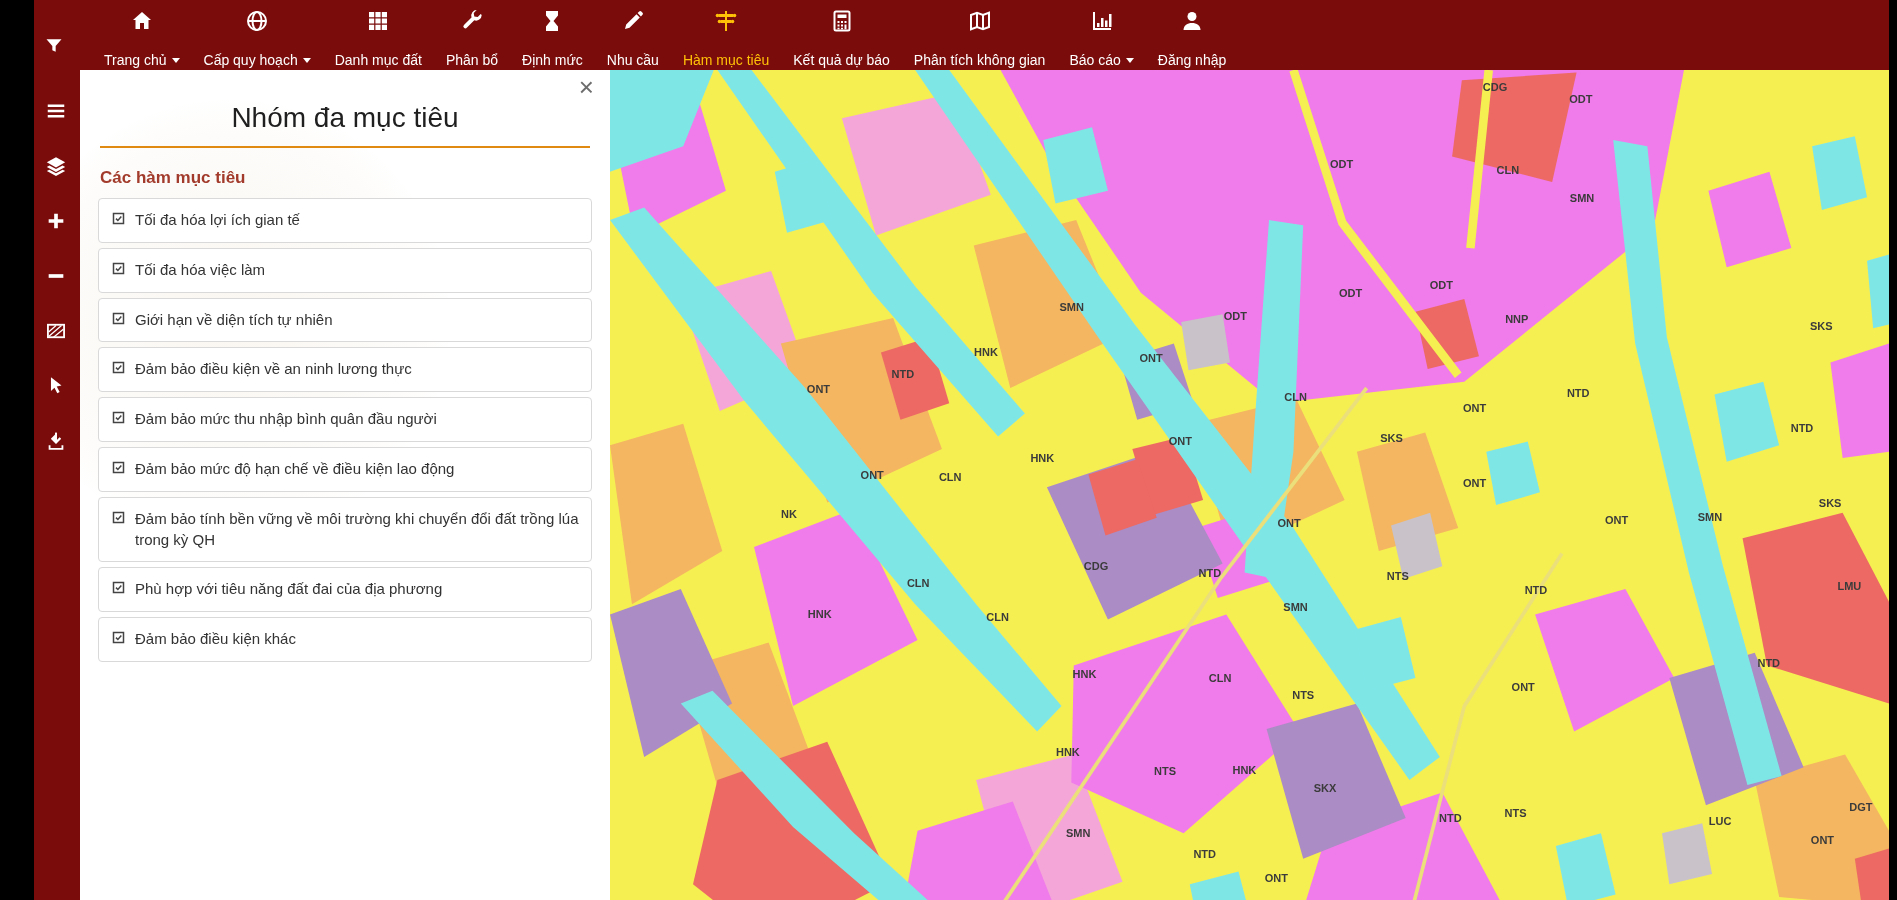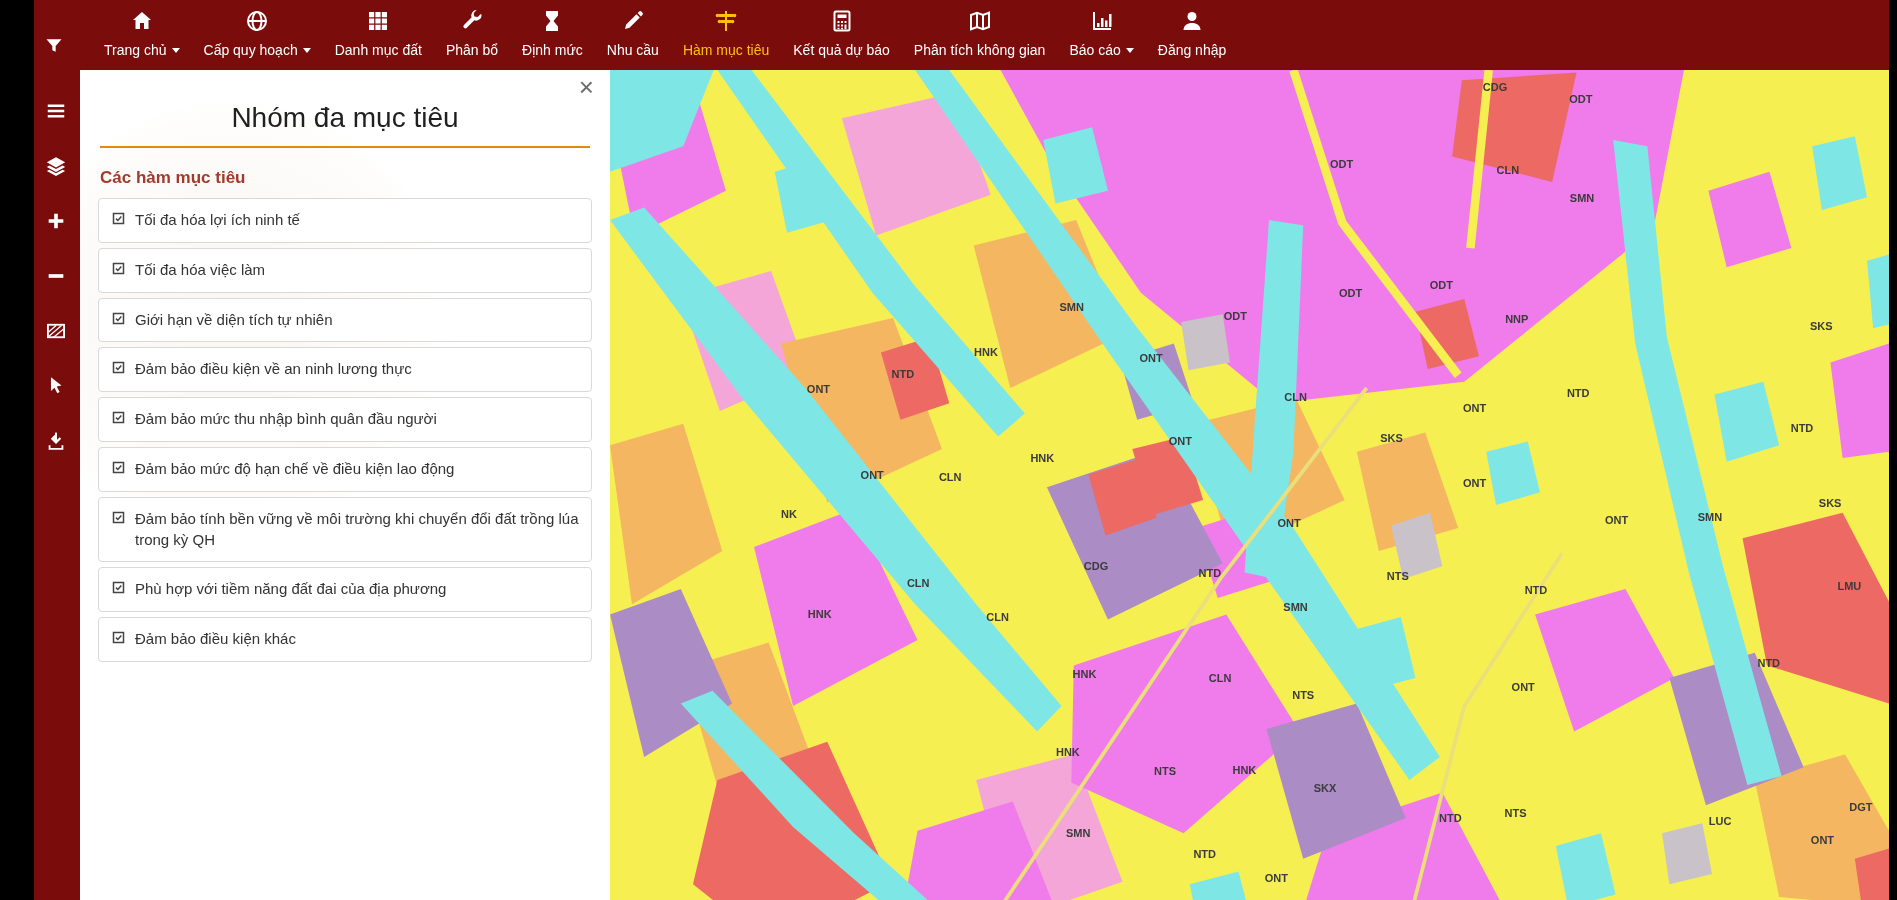--- a/index.html
+++ b/index.html
@@ -5,21 +5,21 @@
   *{box-sizing:border-box;margin:0;padding:0}
   html,body{width:1897px;height:900px;background:#000;font-family:"Liberation Sans",sans-serif;overflow:hidden}
 
   
   .navbar{position:absolute;left:34px;top:0;width:1855px;height:70px;background:var(--nav-bg,#7a0c0c);display:flex;align-items:flex-start;padding-left:58px;z-index:5}
   .filter-btn{position:absolute;left:10px;top:36px;width:26px;height:26px;color:#fff;cursor:pointer}
   .filter-btn svg{width:20px;height:20px}
   .nav-item{display:flex;flex-direction:column;align-items:center;color:#fff;padding:9px 12px 0;cursor:pointer}
   .nav-item.active{color:var(--accent,#ffc107)}
   .nav-ico svg{width:24px;height:24px}
-  .nav-label{font-size:14px;margin-top:5px;white-space:nowrap;display:inline-flex;align-items:center}
+  .nav-label{font-size:14px;margin-top:15px;white-space:nowrap;display:inline-flex;align-items:center}
   .caret{width:0;height:0;border-left:4px solid transparent;border-right:4px solid transparent;border-top:5px solid currentColor;display:inline-block;margin-left:5px}
 
   
   .side-toolbar{position:absolute;left:34px;top:70px;width:46px;height:830px;background:var(--nav-bg,#7a0c0c);display:flex;flex-direction:column;align-items:center;padding-top:30px;gap:31px;z-index:4}
   .tool{width:24px;height:24px;color:#fff;cursor:pointer}
   .tool .ico svg{width:22px;height:22px}
 
   
   .panel{position:absolute;left:80px;top:70px;width:530px;height:830px;background:#fff;padding:0 18px;overflow:hidden;z-index:3}
   .panel::before{content:"";position:absolute;left:-70px;top:30px;width:440px;height:440px;border-radius:50%;
@@ -174,21 +174,21 @@
   <div class="panel-close">×</div>
   <div class="panel-title">Nhóm đa mục tiêu</div>
   <hr class="title-rule">
   <div>
       <div class="sec-heading">Các hàm mục tiêu</div>
       <div class="check-item">
         <span class="chk"><svg viewBox="0 0 24 24" fill="currentColor">
             <path d="M4 4h16v16H4z" fill="none" stroke="currentColor" stroke-width="2.4"></path>
             <path d="M8 12.2l3 3 5.5-6.4" fill="none" stroke="currentColor" stroke-width="2.4"></path>
           </svg></span>
-        <span>Tối đa hóa lợi ích ninh tế</span>
+        <span>Tối đa hóa lợi ích gian tế</span>
       </div>
       <div class="check-item">
         <span class="chk"><svg viewBox="0 0 24 24" fill="currentColor">
             <path d="M4 4h16v16H4z" fill="none" stroke="currentColor" stroke-width="2.4"></path>
             <path d="M8 12.2l3 3 5.5-6.4" fill="none" stroke="currentColor" stroke-width="2.4"></path>
           </svg></span>
         <span>Tối đa hóa việc làm</span>
       </div>
       <div class="check-item">
         <span class="chk"><svg viewBox="0 0 24 24" fill="currentColor">
@@ -223,21 +223,21 @@
             <path d="M4 4h16v16H4z" fill="none" stroke="currentColor" stroke-width="2.4"></path>
             <path d="M8 12.2l3 3 5.5-6.4" fill="none" stroke="currentColor" stroke-width="2.4"></path>
           </svg></span>
         <span>Đảm bảo tính bền vững về môi trường khi chuyển đổi đất trồng lúa trong kỳ QH</span>
       </div>
       <div class="check-item">
         <span class="chk"><svg viewBox="0 0 24 24" fill="currentColor">
             <path d="M4 4h16v16H4z" fill="none" stroke="currentColor" stroke-width="2.4"></path>
             <path d="M8 12.2l3 3 5.5-6.4" fill="none" stroke="currentColor" stroke-width="2.4"></path>
           </svg></span>
-        <span>Phù hợp với tiềm năng đất đai của địa phương</span>
+        <span>Phù hợp với tiêu năng đất đai của địa phương</span>
       </div>
       <div class="check-item">
         <span class="chk"><svg viewBox="0 0 24 24" fill="currentColor">
             <path d="M4 4h16v16H4z" fill="none" stroke="currentColor" stroke-width="2.4"></path>
             <path d="M8 12.2l3 3 5.5-6.4" fill="none" stroke="currentColor" stroke-width="2.4"></path>
           </svg></span>
         <span>Đảm bảo điều kiện khác</span>
       </div>
     </div>
 </div>

